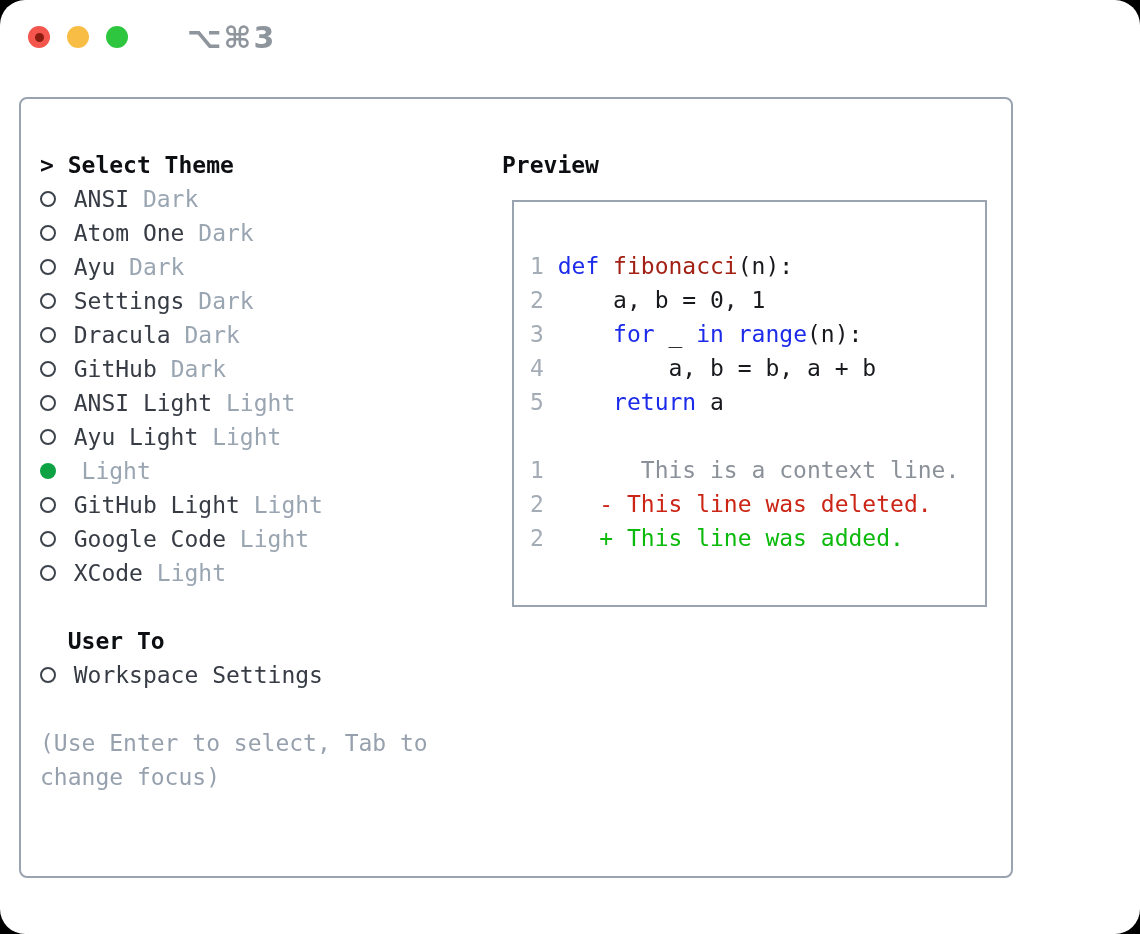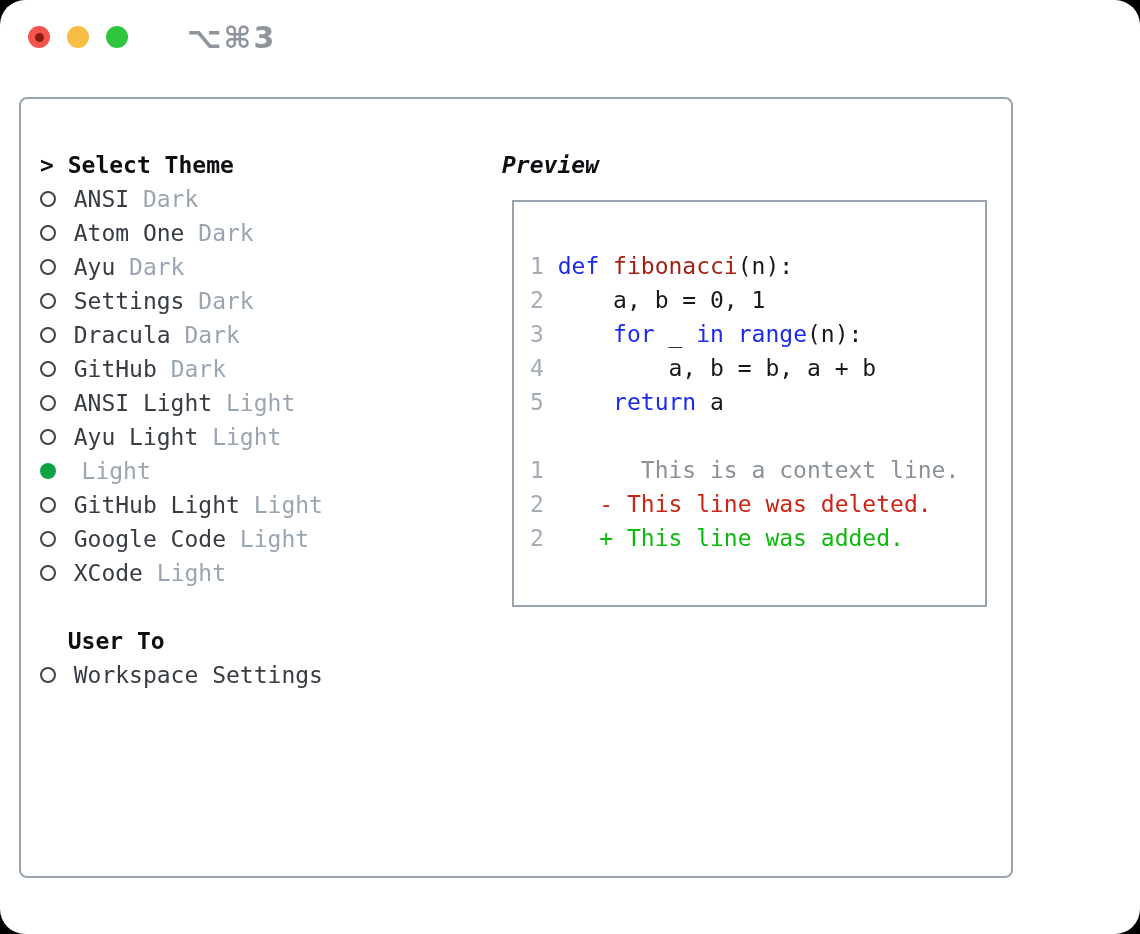--- a/index.html
+++ b/index.html
@@ -35,21 +35,21 @@
   .mcol{width:2ch;flex:none;display:inline-flex;align-items:center;}
   .prompt{font-weight:bold;color:var(--c-heading);}
   .bold-heading{font-weight:bold;color:var(--c-heading);}
   .dot-ring{width:12px;height:12px;border-radius:50%;border:2px solid var(--c-marker);box-sizing:content-box;}
   .dot-filled{width:16px;height:16px;border-radius:50%;background:var(--c-ui_green);}
   .opt .iname{color:var(--c-item);margin-left:6px;}
   .opt.sel .iname{color:var(--c-ui_green);}
   .opt .ivariant{color:var(--c-variant);}
   .help{font-size:23px;line-height:34px;color:var(--c-help);white-space:pre;}
   
-  .preview-label{height:34px;display:flex;align-items:center;font-size:23px;font-weight:bold;color:var(--c-heading);font-style:italic;}
+  .preview-label{height:34px;display:flex;align-items:center;font-size:23px;font-weight:bold;color:var(--c-heading);}
   .preview-box{
     margin:18px 0 0 10px;width:475px;height:407px;box-sizing:border-box;
     border:2px solid var(--c-border);background:#ffffff;
   }
   .preview-box pre{margin:0;padding:47px 4px 0 16px;font-family:inherit;font-size:23px;line-height:34px;}
   .cl .ln{color:var(--c-ln);}
   .cl .kw{color:var(--c-kw);}
   .cl .fn{color:var(--c-fn);}
   .cl .pl{color:var(--c-pl);}
   .cl .ctx{color:var(--c-ctx);}
@@ -95,20 +95,21 @@
       <div class="row">
         <span class="mcol"></span><span class="bold-heading">User To</span>
       </div>
 
       <div id="apply-items">
           <div class="row opt"><span class="mcol"><span class="dot-ring"></span></span><span class="iname">Workspace Settings</span></div>
         </div>
 
       <div class="row spacer"></div>
 
+      <div class="help"><span>(Use Enter to select, Tab to</span><br><span>change focus)</span></div>
     </div>
 
     <div class="right-col">
       <div class="preview-label">Preview</div>
       <div class="preview-box">
         <pre id="preview-code"><span class="cl"><span class="ln">1 </span><span class="kw">def </span><span class="fn">fibonacci</span><span class="pl">(n):</span></span>
 <span class="cl"><span class="ln">2 </span><span class="pl">    a, b = 0, 1</span></span>
 <span class="cl"><span class="ln">3 </span><span class="pl">    </span><span class="kw">for</span><span class="pl"> _ </span><span class="kw">in</span><span class="pl"> </span><span class="kw">range</span><span class="pl">(n):</span></span>
 <span class="cl"><span class="ln">4 </span><span class="pl">        a, b = b, a + b</span></span>
 <span class="cl"><span class="ln">5 </span><span class="pl">    </span><span class="kw">return</span><span class="pl"> a</span></span>

